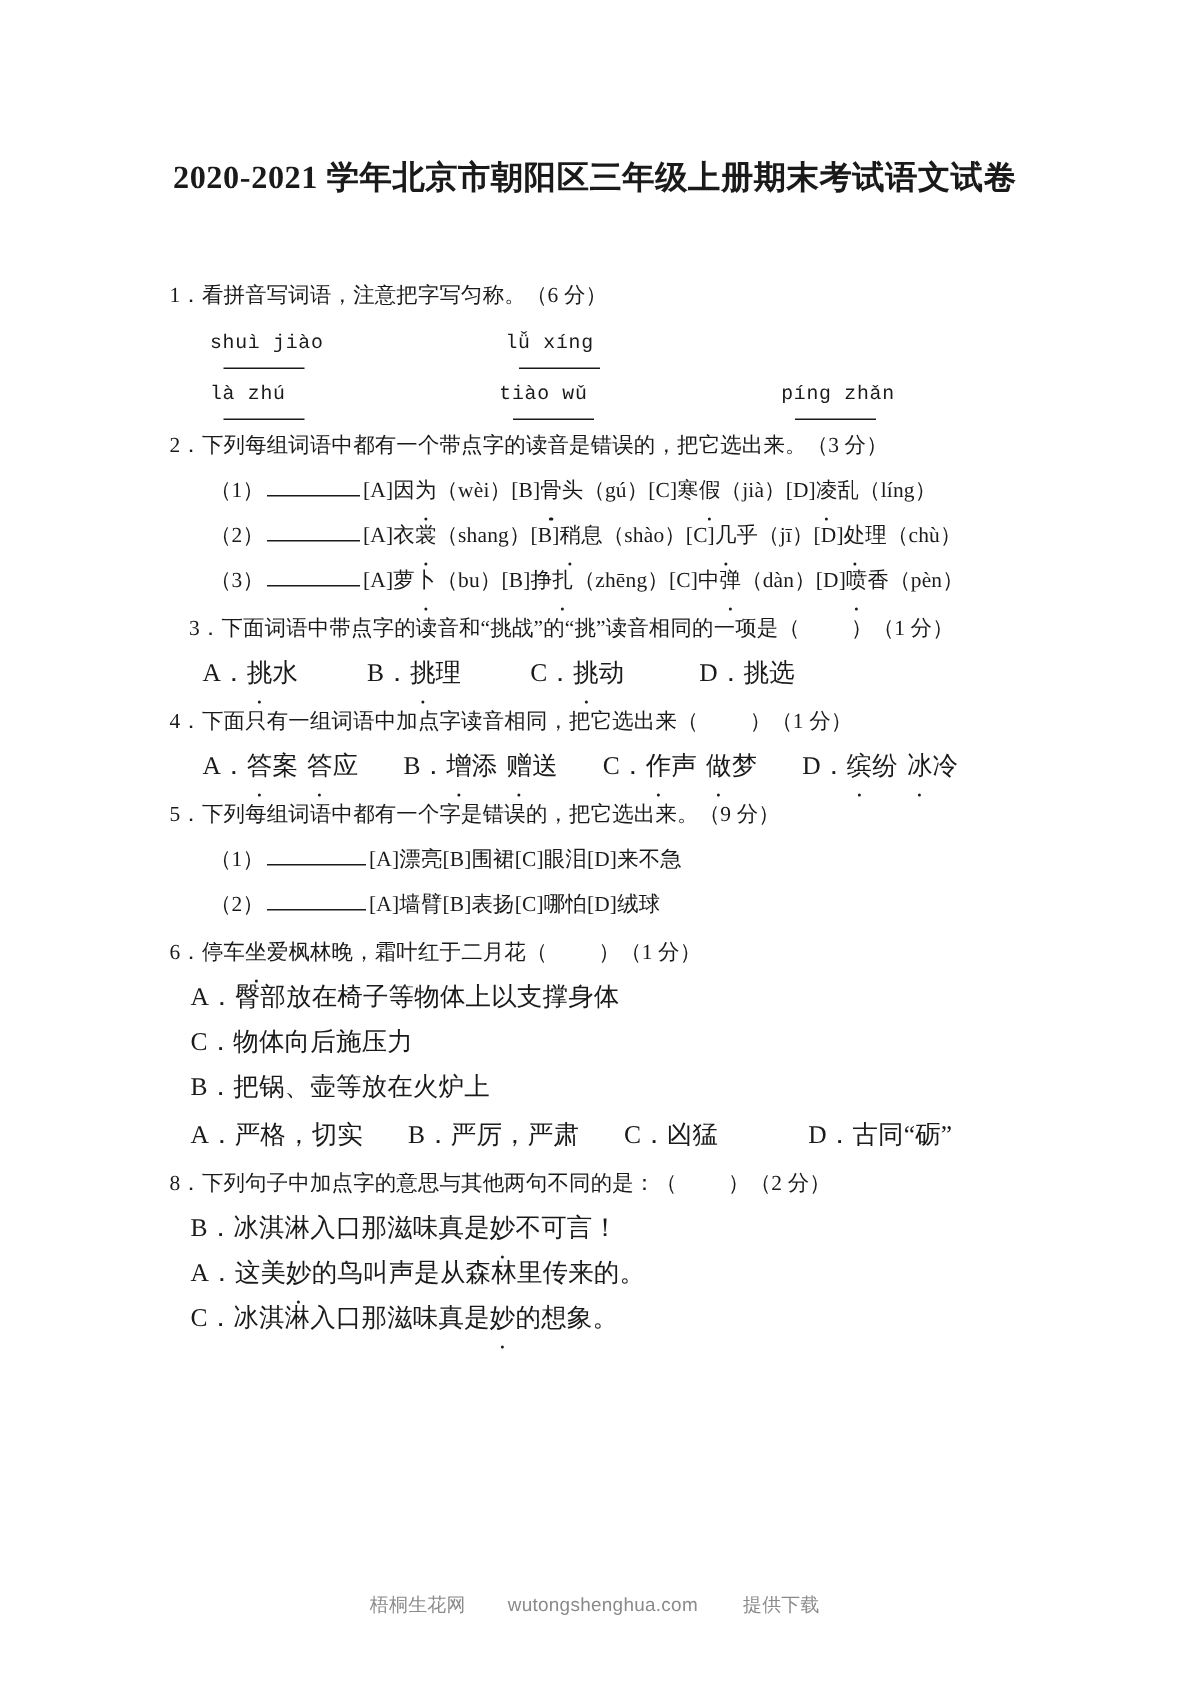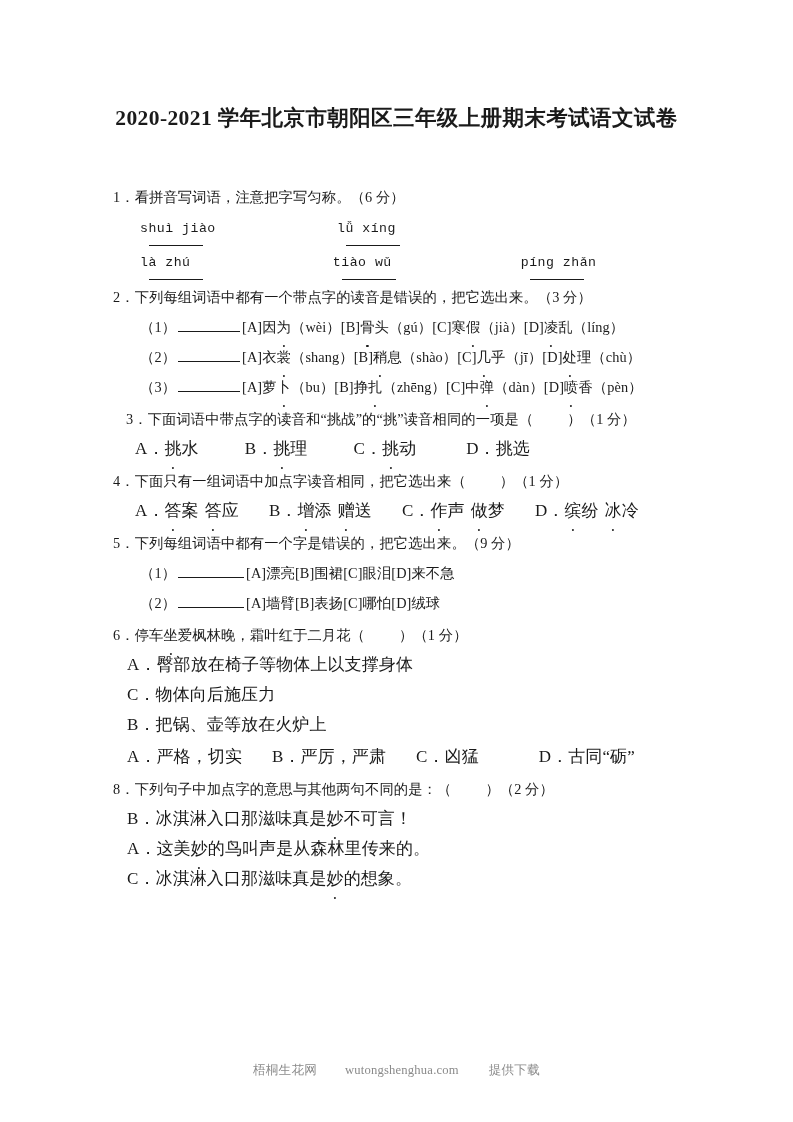--- a/index.html
+++ b/index.html
@@ -122,21 +122,21 @@
     min-width: 34px;
   }
   .footer {
     position: absolute;
     left: 0;
     right: 0;
     bottom: 43px;
     text-align: center;
     font-size: 12.6px;
     color: #8a8a8a;
-    font-family: Liberation Serif, serif;
+    font-family: Liberation Sans, sans-serif;
     letter-spacing: 0.2px;
   }
   .footer span { display: inline-block; }
   .footer .gap-a { margin-right: 28px; }
   .footer .gap-b { margin-right: 30px; }
   .sp-wide { display: inline-block; width: 10px; }
   .sp-mid { display: inline-block; width: 6px; }
 </style>
 </head>
 <body>

